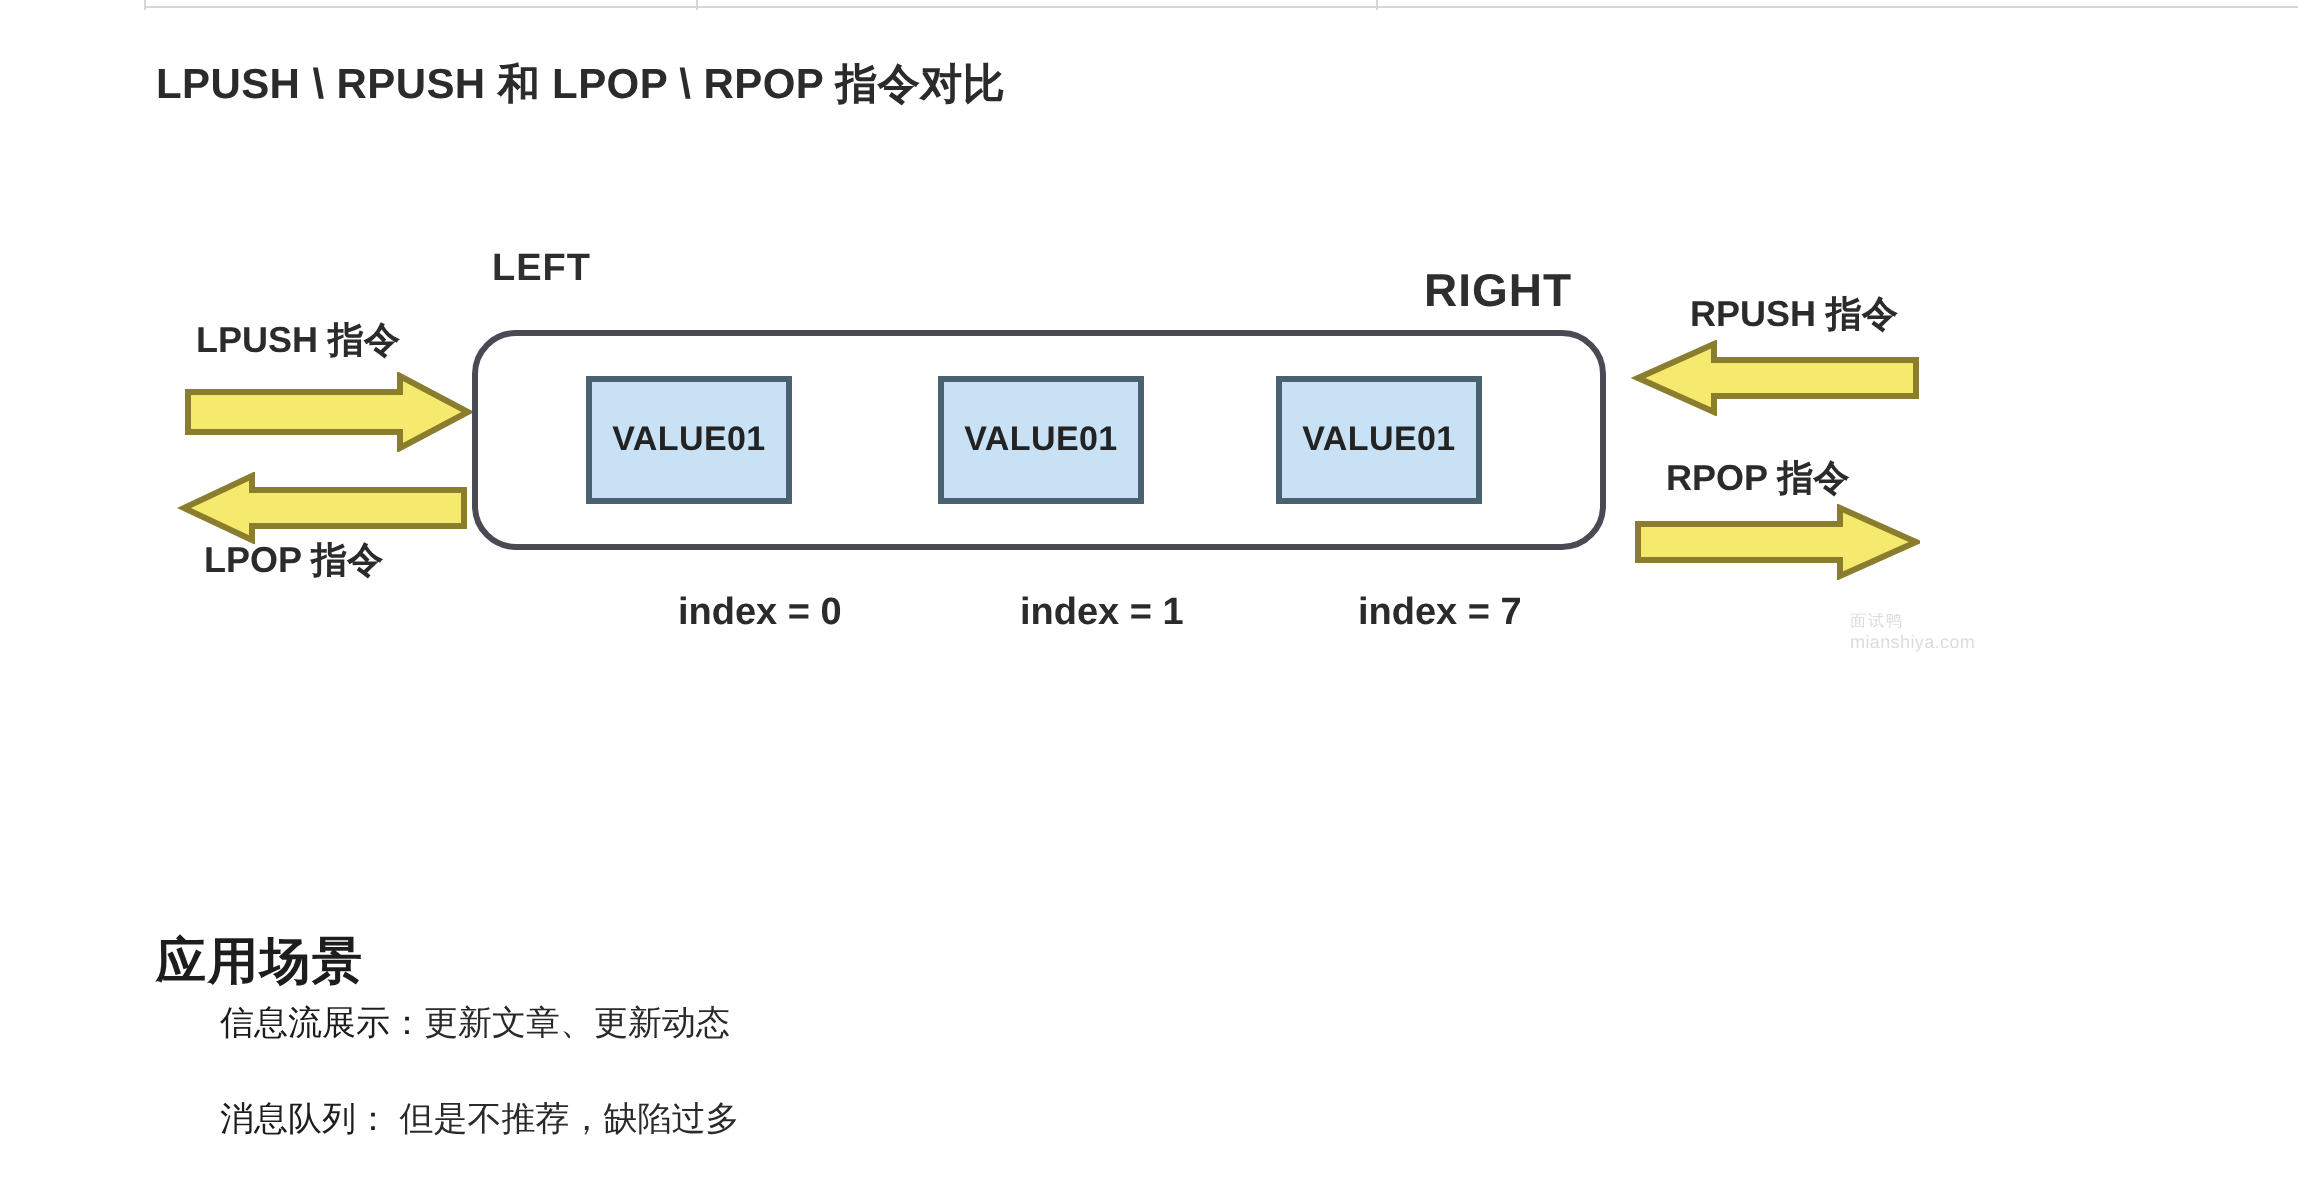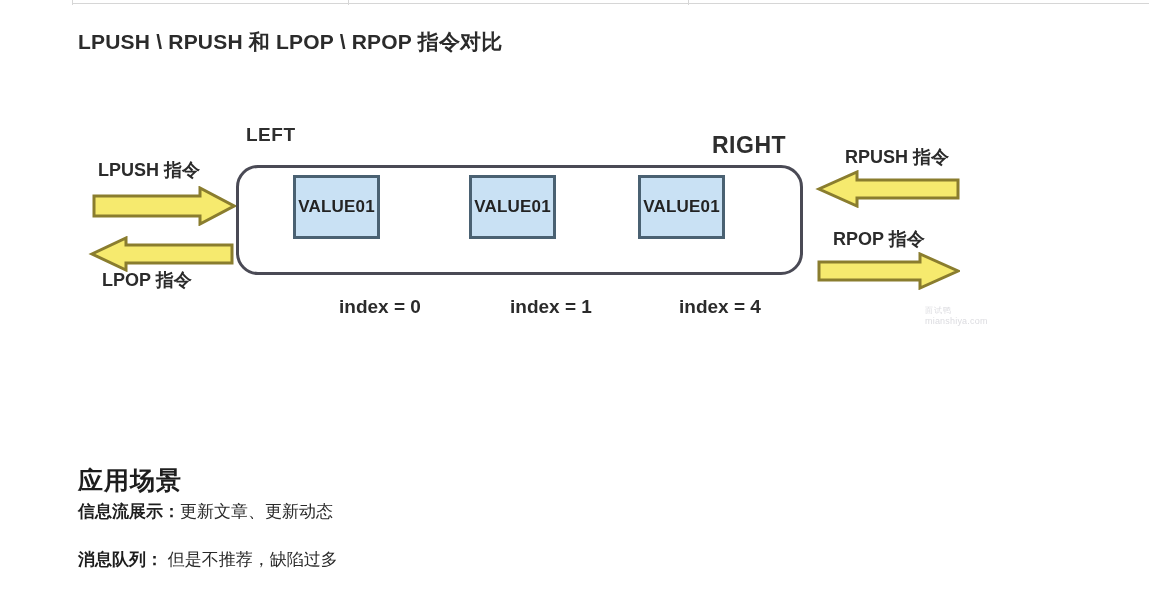--- a/index.html
+++ b/index.html
@@ -87,22 +87,22 @@
     width: 567px;
     height: 110px;
     border: 3px solid #4a4a55;
     border-radius: 22px;
     background: #ffffff;
     box-sizing: border-box;
   }
 
   .value-box {
     position: absolute;
-    top: 75px;
-    width: 87px;
+    top: 88px;
+    width: 103px;
     height: 64px;
     background: #c9e1f4;
     border: 3px solid #4a6172;
     box-sizing: border-box;
     display: flex;
     align-items: center;
     justify-content: center;
     font-size: 17px;
     font-weight: bold;
     color: #232323;
@@ -181,22 +181,23 @@
   .bullet-row {
     position: absolute;
     left: 78px;
     font-size: 17px;
     color: #2a2a2a;
     white-space: nowrap;
   }
   .bullet-row.r0 { top: 500px; }
   .bullet-row.r1 { top: 548px; }
   .bullet-row .term {
-    font-weight: bold;
+    font-weight: normal;
     color: #1d1d1d;
+    margin-left: 32px;
   }
   .bullet-row .desc {
     font-weight: normal;
   }
 </style>
 </head>
 <body>
 
 <div class="top-rule">
   <div class="seg" style="left:72px;  width:276px;"></div>
@@ -216,21 +217,21 @@
   <div class="label-right">RIGHT</div>
 
   <div class="list-container"></div>
 
   <div class="value-box b0">VALUE01</div>
   <div class="value-box b1">VALUE01</div>
   <div class="value-box b2">VALUE01</div>
 
   <div class="index-label i0">index = 0</div>
   <div class="index-label i1">index = 1</div>
-  <div class="index-label i2">index = 4</div>
+  <div class="index-label i2">index = 7</div>
 
   <div class="arrow-wrap lpush-arrow">
     <svg width="144" height="40" viewBox="0 0 144 40">
       <polygon points="2,10 108,10 108,2 142,20 108,38 108,30 2,30" fill="#f6ea6e" stroke="#8a7d2e" stroke-width="3" stroke-linejoin="miter"></polygon>
     </svg>
   </div>
   <div class="arrow-label lpush-label">LPUSH 指令</div>
 
   <div class="arrow-wrap lpop-arrow">
     <svg width="146" height="36" viewBox="0 0 146 36">

